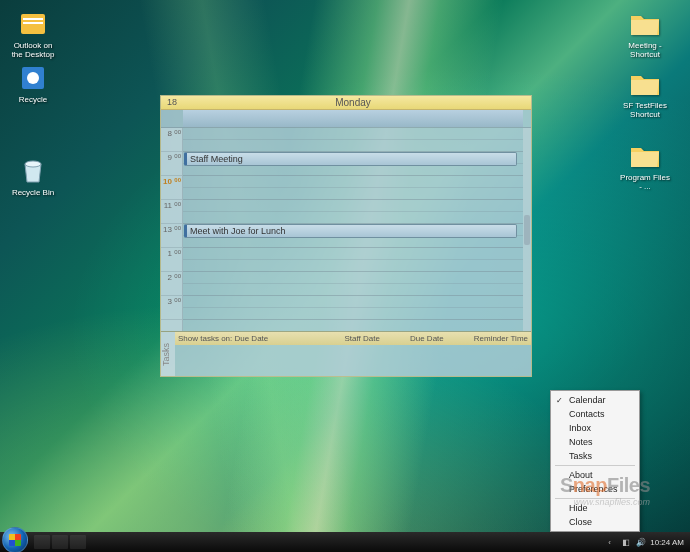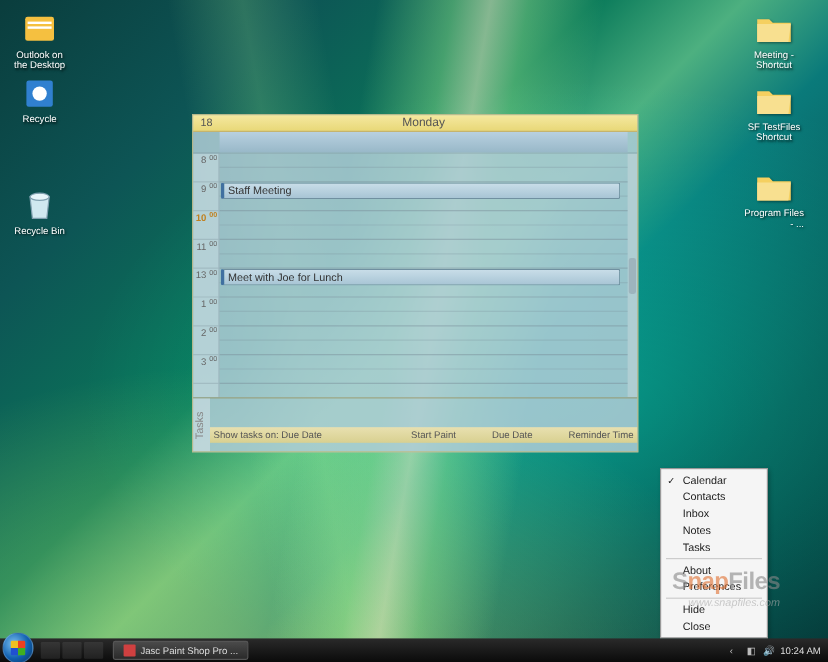--- a/index.html
+++ b/index.html
@@ -40,21 +40,21 @@
 .time-slot .mn { position: absolute; top: 1px; right: 1px; font-size: 6px; }
 .time-slot.current .hr, .time-slot.current .mn { color: #c08020; font-weight: bold; }
 .event-col { flex: 1; position: relative; }
 .event-col .row { height: 12px; border-bottom: 1px solid rgba(120,140,150,0.25); }
 .event-col .row.hr { border-bottom: 1px solid rgba(120,140,150,0.45); }
 .appt { position: absolute; left: 1px; right: 6px; background: linear-gradient(#c8dde8,#a8c5d5); border: 1px solid #7090a0; border-left: 3px solid #4070a0; border-radius: 2px; padding: 1px 3px; font-size: 9px; color: #333; }
 .scroll-col { width: 8px; background: rgba(200,215,220,0.5); display: flex; flex-direction: column; justify-content: center; }
 .scroll-thumb { width: 6px; height: 30px; margin: 0 auto; background: rgba(150,170,180,0.7); border-radius: 2px; }
 .tasks-section { height: 45px; display: flex; border-top: 1px solid rgba(150,130,60,0.5); }
 .tasks-label { width: 14px; writing-mode: vertical-rl; transform: rotate(180deg); text-align: center; font-size: 9px; color: #888; background: rgba(220,230,235,0.5); }
-.tasks-body { flex: 1; margin-top: 24px; }
+.tasks-body { flex: 1; }
 .tasks-header { height: 13px; background: linear-gradient(#e8e0b0,#d8d090); display: flex; align-items: center; font-size: 8px; color: #555; padding: 0 3px; gap: 30px; }
 .tasks-header .c1 { flex: 1; }
 
 .context-menu {
   position: absolute; right: 50px; bottom: 20px; width: 90px;
   background: #f5f5f5; border: 1px solid #999; box-shadow: 2px 2px 4px rgba(0,0,0,0.3);
   padding: 2px 0;
 }
 .context-menu .item { height: 14px; padding: 0 6px 0 18px; font-size: 9px; color: #222; display: flex; align-items: center; position: relative; cursor: pointer; }
 .context-menu .item.checked::before { content: "✓"; position: absolute; left: 5px; font-size: 8px; }
@@ -125,21 +125,21 @@
 </div>
 <div class="desktop-icon" style="right:20px; top:68px;">
   <div class="ic">
       <svg class="folder-svg" width="32" height="28">
         <path d="M2 6 L12 6 L15 9 L30 9 L30 25 L2 25 Z" fill="#f5d060"></path>
         <path d="M2 10 L30 10 L28 25 L2 25 Z" fill="#f8e090"></path>
       </svg>
     </div>
   <div class="lbl">SF TestFiles Shortcut</div>
 </div>
-<div class="desktop-icon" style="right:20px; top:140px;text-align:right;">
+<div class="desktop-icon" style="right:20px; top:140px;">
   <div class="ic">
       <svg class="folder-svg" width="32" height="28">
         <path d="M2 6 L12 6 L15 9 L30 9 L30 25 L2 25 Z" fill="#f5d060"></path>
         <path d="M2 10 L30 10 L28 25 L2 25 Z" fill="#f8e090"></path>
       </svg>
     </div>
   <div class="lbl">Program Files - ...</div>
 </div>
 
 <div class="calendar-widget">
@@ -210,21 +210,21 @@
       </div>
     <div class="scroll-col">
         <div class="scroll-thumb"></div>
       </div>
   </div>
   <div class="tasks-section">
     <div class="tasks-label">Tasks</div>
     <div class="tasks-body">
       <div class="tasks-header">
         <span class="c1">Show tasks on: Due Date</span>
-        <span>Start Paint</span>
+        <span>Staff Date</span>
         <span>Due Date</span>
         <span>Reminder Time</span>
       </div>
     </div>
   </div>
 </div>
 
 <div class="context-menu" id="context-menu">
     <div class="item checked">Calendar</div>
     <div class="item">Contacts</div>
@@ -246,23 +246,19 @@
   <div class="url">www.snapfiles.com</div>
 </div>
 
 <div class="taskbar">
   <div class="start-orb"></div>
   <div class="ql">
     <div class="ql-item"></div>
     <div class="ql-item"></div>
     <div class="ql-item"></div>
   </div>
-  <div class="task-btn">
-    <div class="ic"></div>
-    <div class="tx">Jasc Paint Shop Pro ...</div>
-  </div>
   <div class="tray">
     <div class="tray-icon">‹</div>
     <div class="tray-icon">◧</div>
     <div class="tray-icon">🔊</div>
     <div class="clock">10:24 AM</div>
   </div>
 </div>
 
 </body></html>

